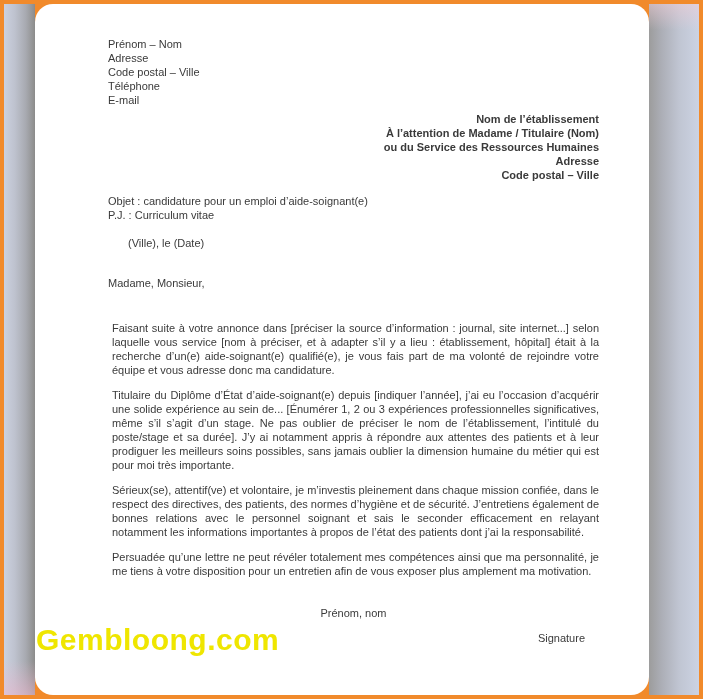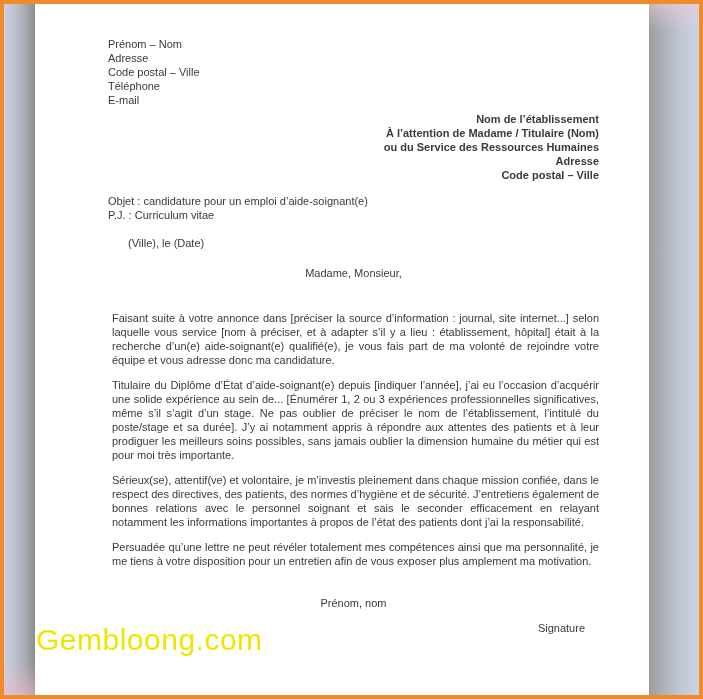--- a/index.html
+++ b/index.html
@@ -36,38 +36,39 @@
   }
   .page {
     flex:1;
     background:#ffffff;
     position:relative;
     box-sizing:border-box;
     padding:33px 50px 0 73px;
     font-size:11px;
     line-height:14px;
     color:#3A3A3A;
+    border-radius:18px;
   }
   .block { margin:0; }
   .sender-block { }
   .recipient-block { text-align:right; margin-top:5px;font-weight:bold; }
   .subject-block { margin-top:12px; }
   .date-block { margin-top:14px;margin-left:20px; }
-  .salutation-block { margin-top:16px;text-align:center; }
+  .salutation-block { margin-top:26px; }
   .body-block { margin-top:31px; }
   .para { text-align:justify; margin:0 0 11px 4px; }
   .sig-name { text-align:center; margin-top:28px; }
   .sig-label { text-align:right; margin-top:11px; padding-right:14px; }
   .line { white-space:nowrap; }
   .watermark {
     position:absolute;
     left:1px; top:620px;
     font-size:30px;
     line-height:32px;
-    font-weight:400;
+    font-weight:700;
     letter-spacing:0.5px;
     color:#EFE600;
     white-space:nowrap;
   }
 </style>
 </head>
 <body>
 
 <div class="frame">
   <div class="left-strip"></div>

